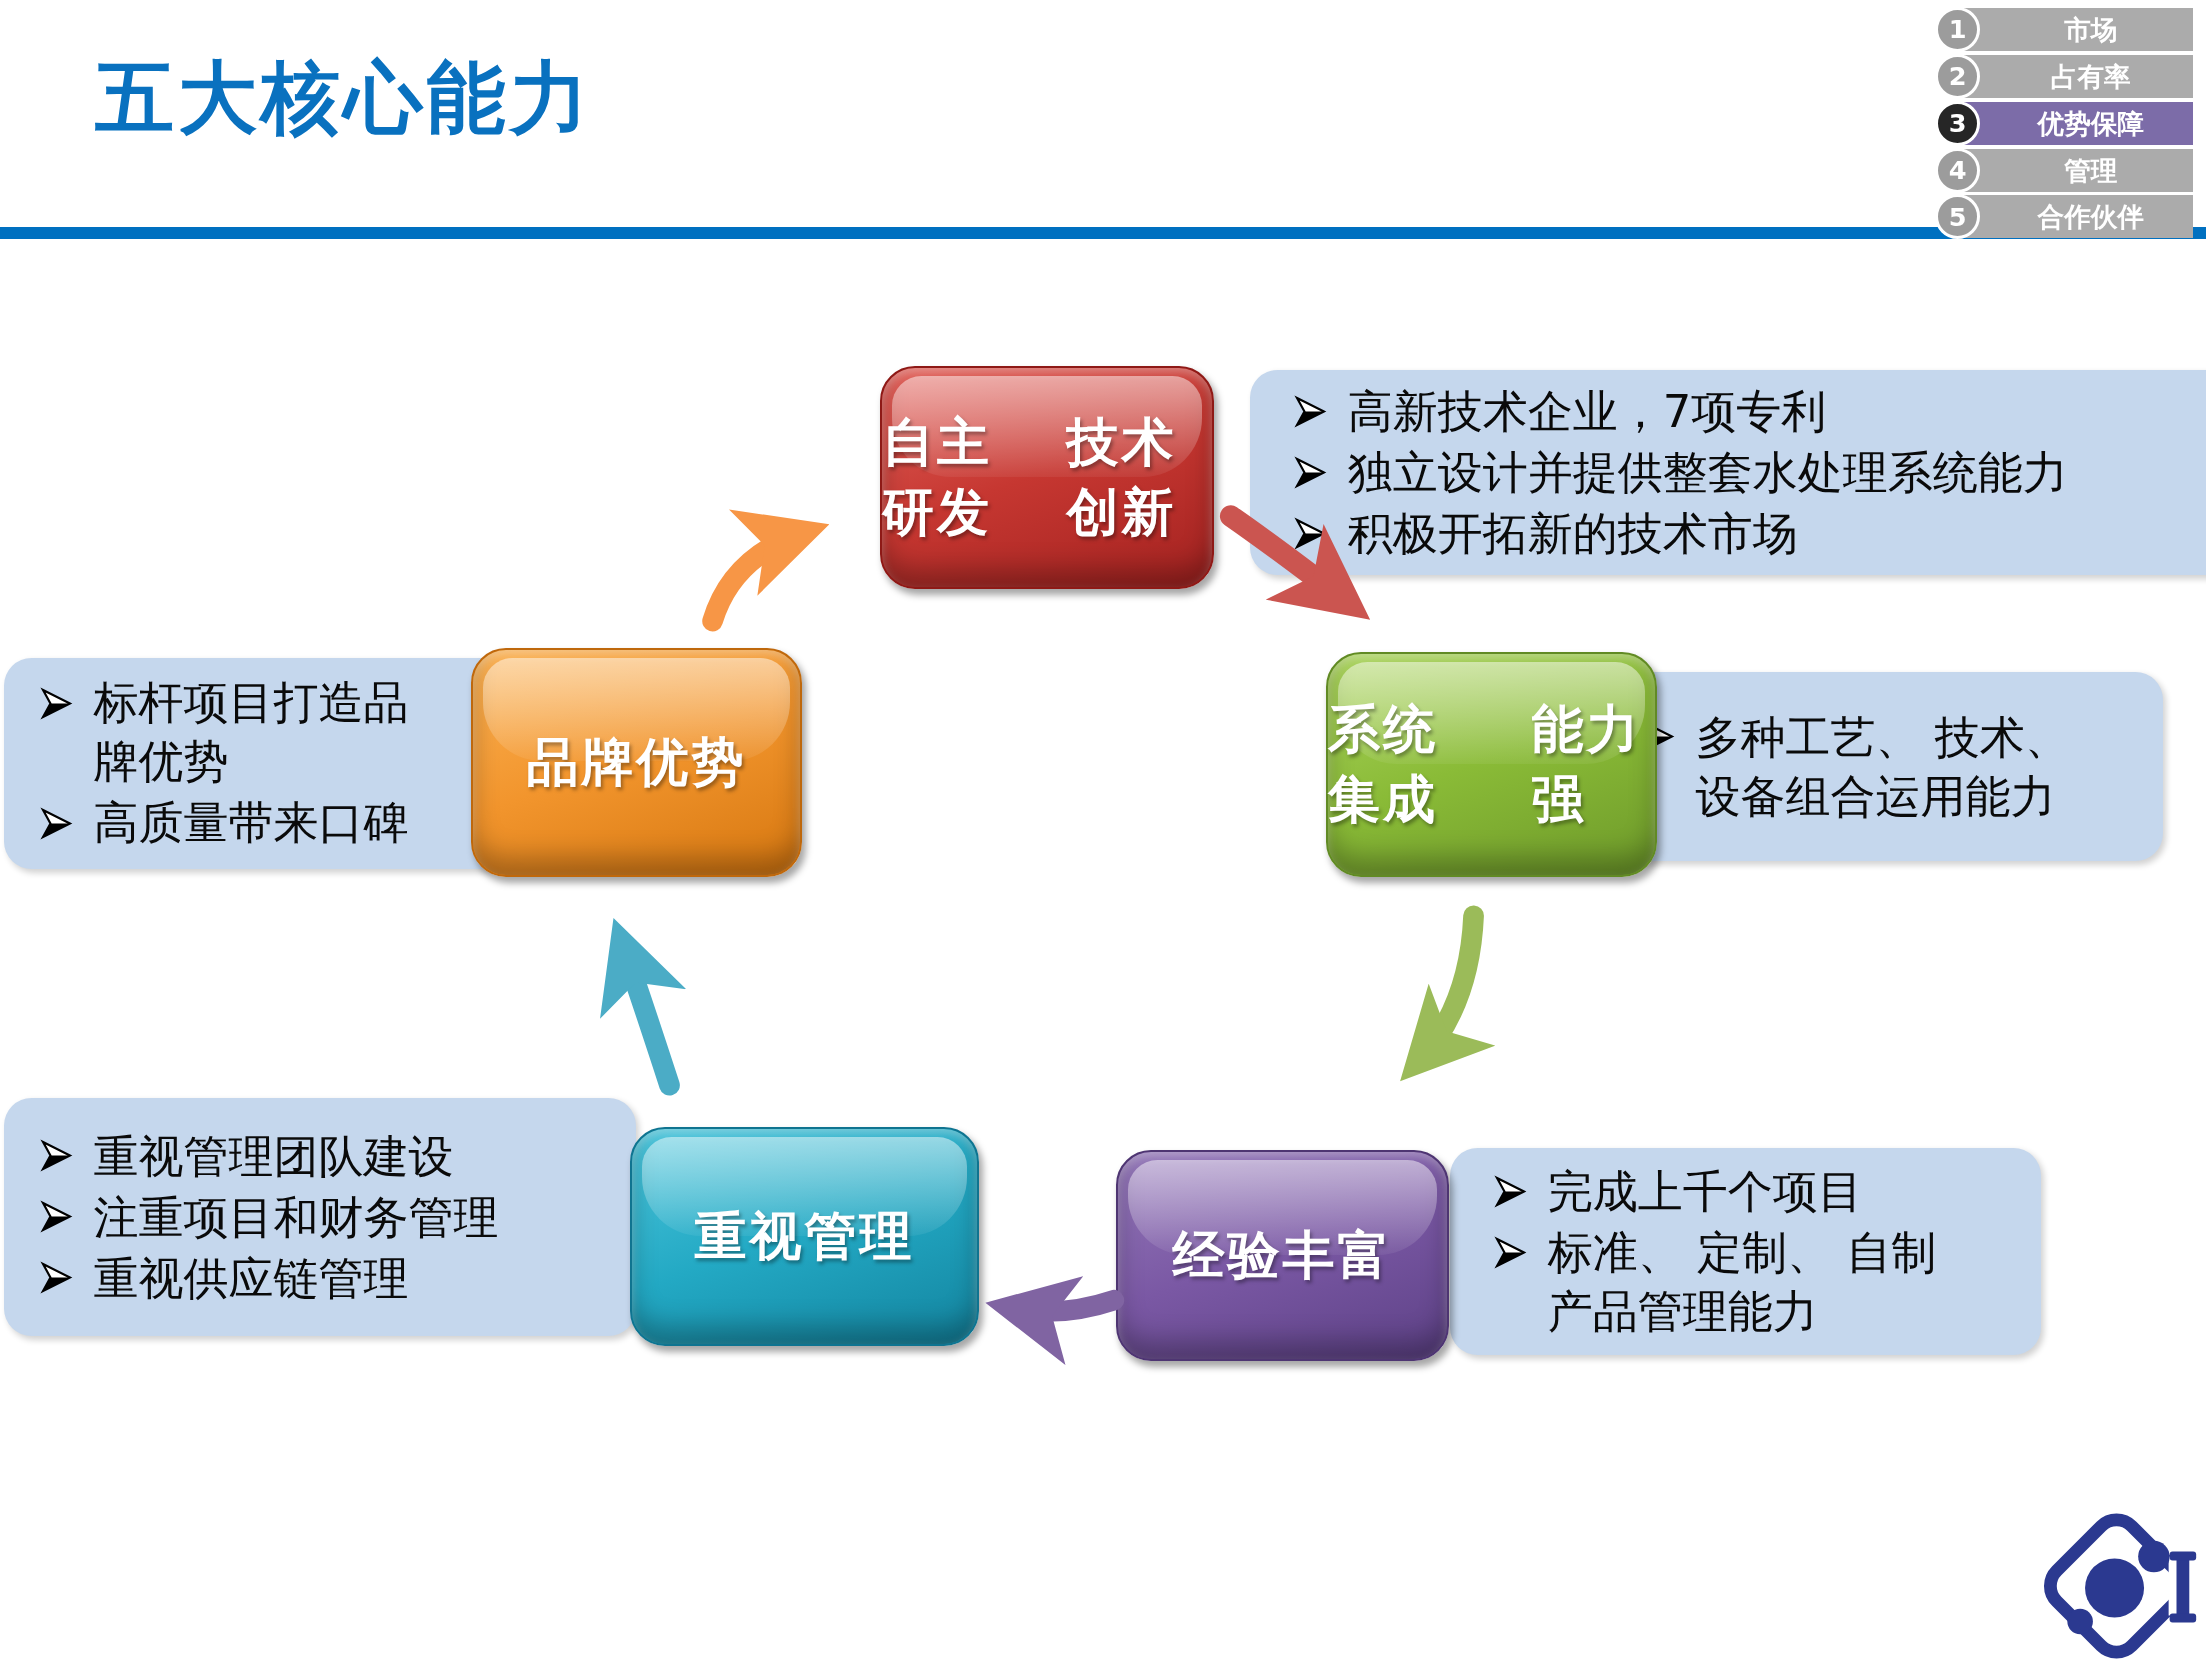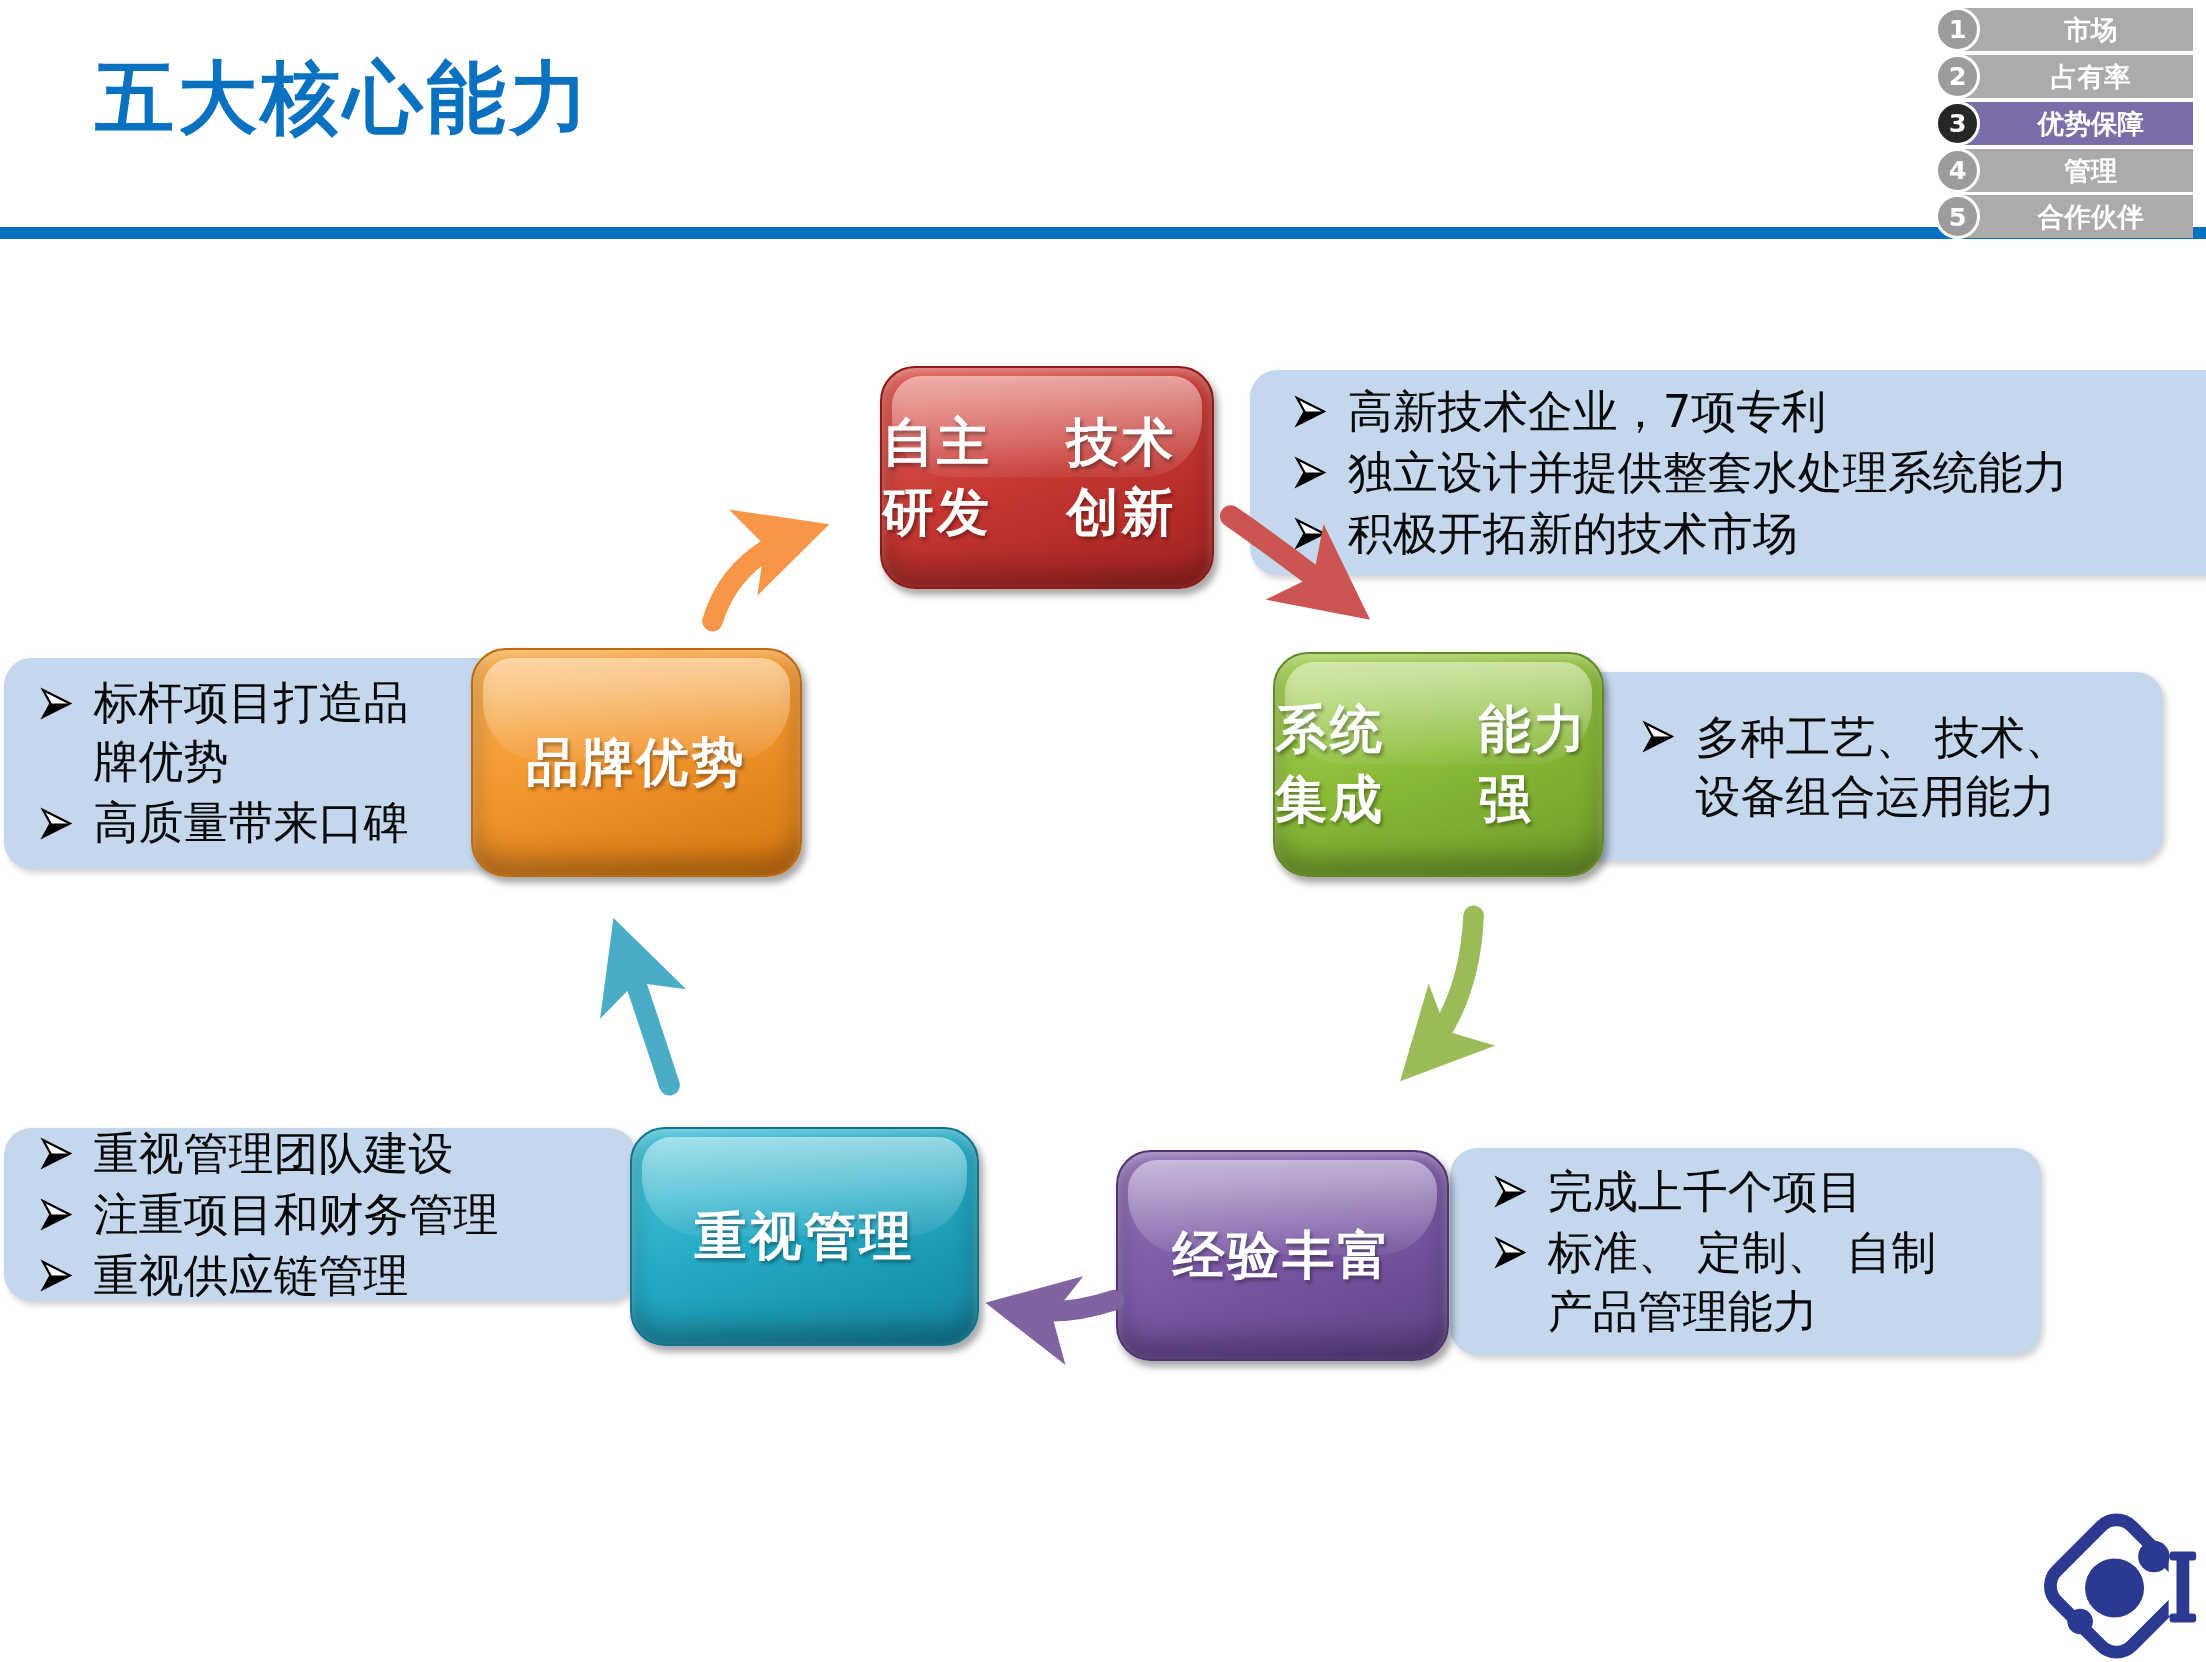--- a/index.html
+++ b/index.html
@@ -27,34 +27,34 @@
     display:flex;flex-direction:column;justify-content:center;gap:2px;
     box-shadow:3px 3.9px 6.9px rgba(0,0,0,0.18);}
   .bullet{display:flex;align-items:flex-start;}
   .marker{flex:0 0 auto;width:35px;height:35px;margin:11.8px 19.7px 0 0;}
   .btext{font-size:45px;line-height:59px;color:#0a0a0a;}
   .panel-red{left:1250px;top:370px;width:985px;height:205px;padding:5.9px 23.6px 5.9px 43px;box-sizing:border-box;}
   .panel-green{left:1576px;top:672px;width:587px;height:189px;padding:5.9px 19.7px 5.9px 43px;box-sizing:border-box;align-items:center;}
   .panel-green .btext{max-width:426px;}
   .panel-purple{left:1450px;top:1148px;width:591px;height:207px;padding:5.9px 19.7px 5.9px 43px;box-sizing:border-box;}
   .panel-purple .btext{max-width:426px;}
-  .panel-teal{left:3.9px;top:1128px;width:632px;height:173px;padding:5.9px 15.8px 5.9px 35px;box-sizing:border-box;}
+  .panel-teal{left:3.9px;top:1098px;width:632px;height:238px;padding:5.9px 15.8px 5.9px 35px;box-sizing:border-box;}
   .panel-orange{left:3.9px;top:658px;width:506px;height:211px;padding:5.9px 9.9px 5.9px 35px;box-sizing:border-box;font-family:Liberation Serif, serif;}
   .panel-orange .btext{max-width:329px;}
 
   
   .box{position:absolute;z-index:2;border-radius:35px;display:flex;
     align-items:center;justify-content:center;gap:39px;color:#ffffff;font-weight:bold;font-size:52px;
     letter-spacing:3px;text-shadow:2px 3px 3.9px rgba(0,0,0,0.35);
     box-shadow:3.9px 5.9px 7.9px rgba(0,0,0,0.35), inset 0 -17.7px 25.6px rgba(0,0,0,0.28), inset 0 3.9px 9.9px rgba(255,255,255,0.35);}
   .box::before{content:"";position:absolute;left:9.9px;right:9.9px;top:7.9px;height:46%;border-radius:29.6px 29.6px 59px 59px;
     background:linear-gradient(180deg,rgba(255,255,255,0.50),rgba(255,255,255,0.06));pointer-events:none;}
   .box-line{position:relative;z-index:2;}
   .box-red{left:880px;top:366px;width:330px;height:219px;background:linear-gradient(160deg,#E2625B 0%,#C63731 48%,#A32220 100%);border:2px solid #8E1916;}
-  .box-green{left:1273px;top:652px;width:327px;height:221px;background:linear-gradient(160deg,#ABD45E 0%,#8ABB37 48%,#6E9A2A 100%);border:2px solid #618A24;}
+  .box-green{left:1326px;top:652px;width:327px;height:221px;background:linear-gradient(160deg,#ABD45E 0%,#8ABB37 48%,#6E9A2A 100%);border:2px solid #618A24;}
   .box-purple{left:1116px;top:1129px;width:329px;height:207px;background:linear-gradient(160deg,#9478B9 0%,#7A58A4 48%,#5D4186 100%);border:2px solid #4E3572;margin-top:21px;}
   .box-teal{left:630px;top:1127px;width:345px;height:215px;background:linear-gradient(160deg,#4CC5DB 0%,#23A9C4 48%,#13849F 100%);border:2px solid #0F7490;}
   .box-orange{left:471px;top:648px;width:327px;height:225px;background:linear-gradient(160deg,#FBB254 0%,#F2952D 48%,#D67710 100%);border:2px solid #BF680C;}
 
   .arrow{position:absolute;z-index:3;}
   .logo{position:absolute;left:2029px;top:1511px;width:177px;height:152px;z-index:2;}
 </style>
 </head>
 <body>
 

